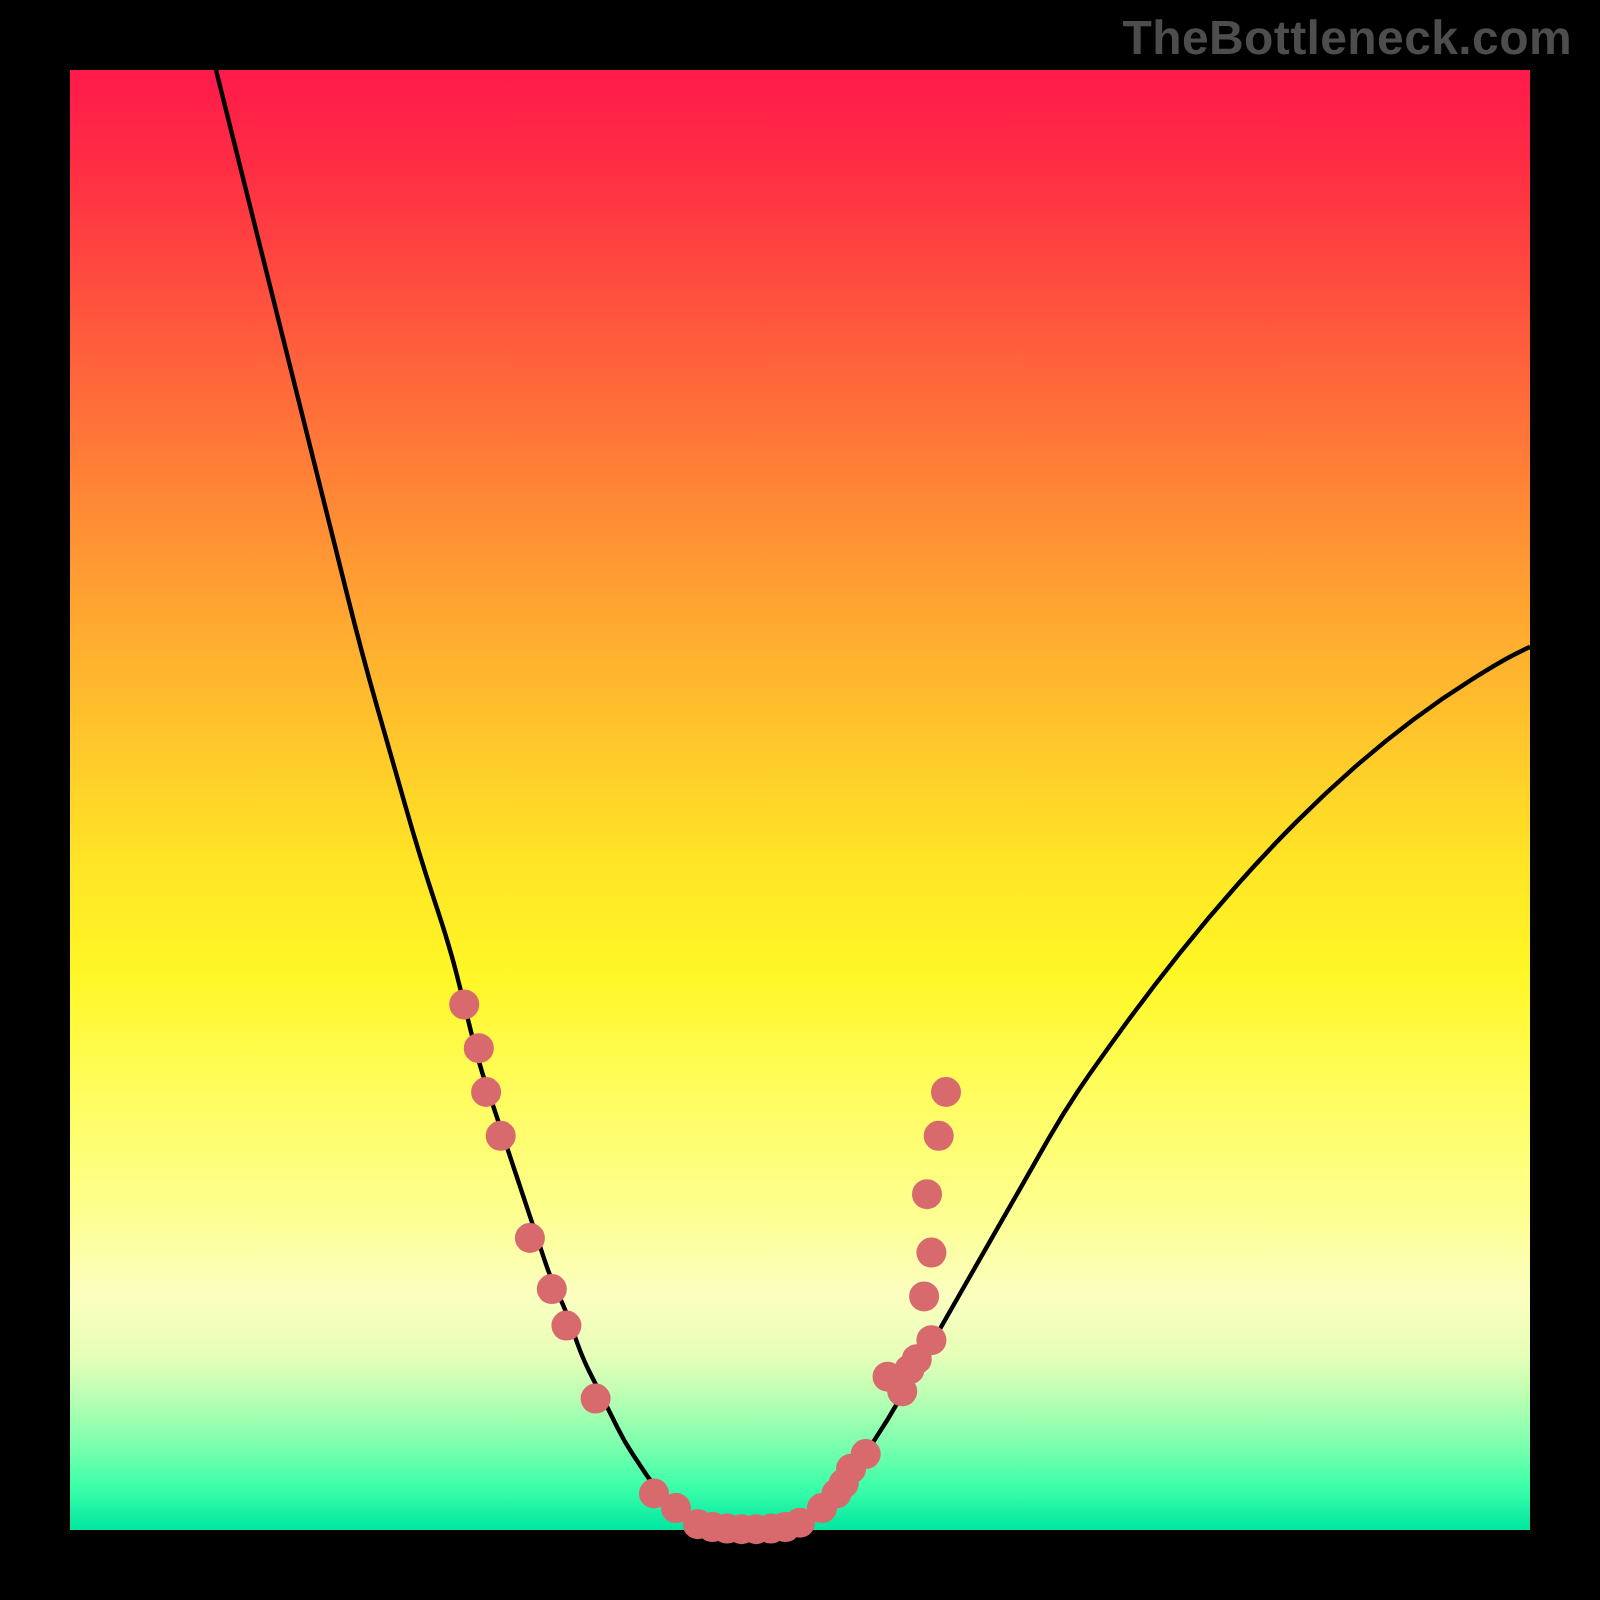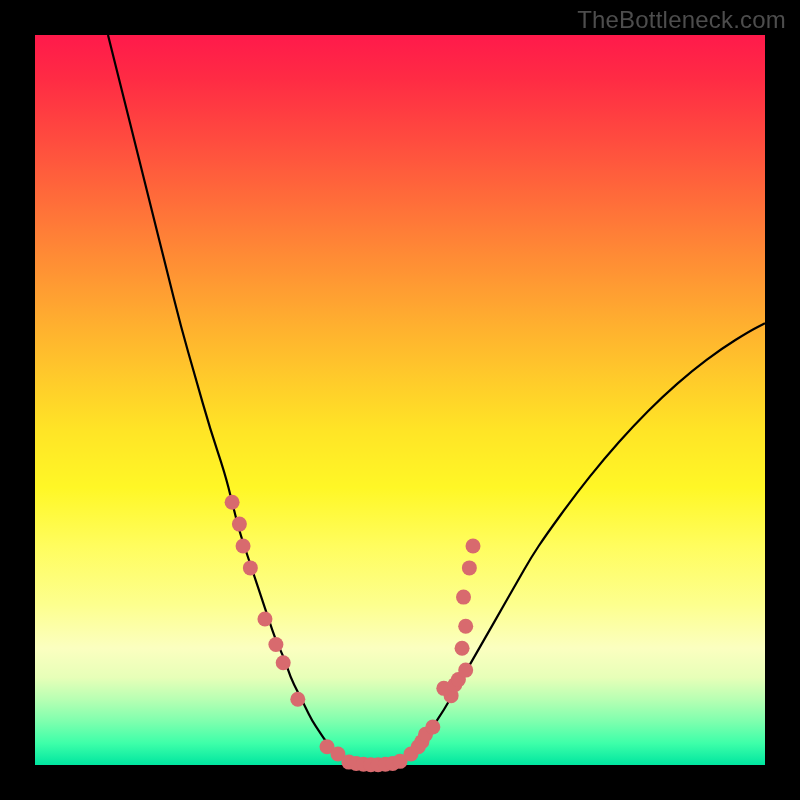--- a/index.html
+++ b/index.html
@@ -46,21 +46,21 @@
       #3effa9 97%,
       #00e6a0 100%
     );
   }
   .watermark {
     position: absolute;
     top: 6px;
     right: 14px;
     color: #4d4d4d;
     font-size: 24px;
-    font-weight: 400;
+    font-weight: 700;
     letter-spacing: 0.2px;
     user-select: none;
   }
   svg.curve {
     position: absolute;
     left: 0;
     top: 0;
     width: 730px;
     height: 730px;
     overflow: visible;

